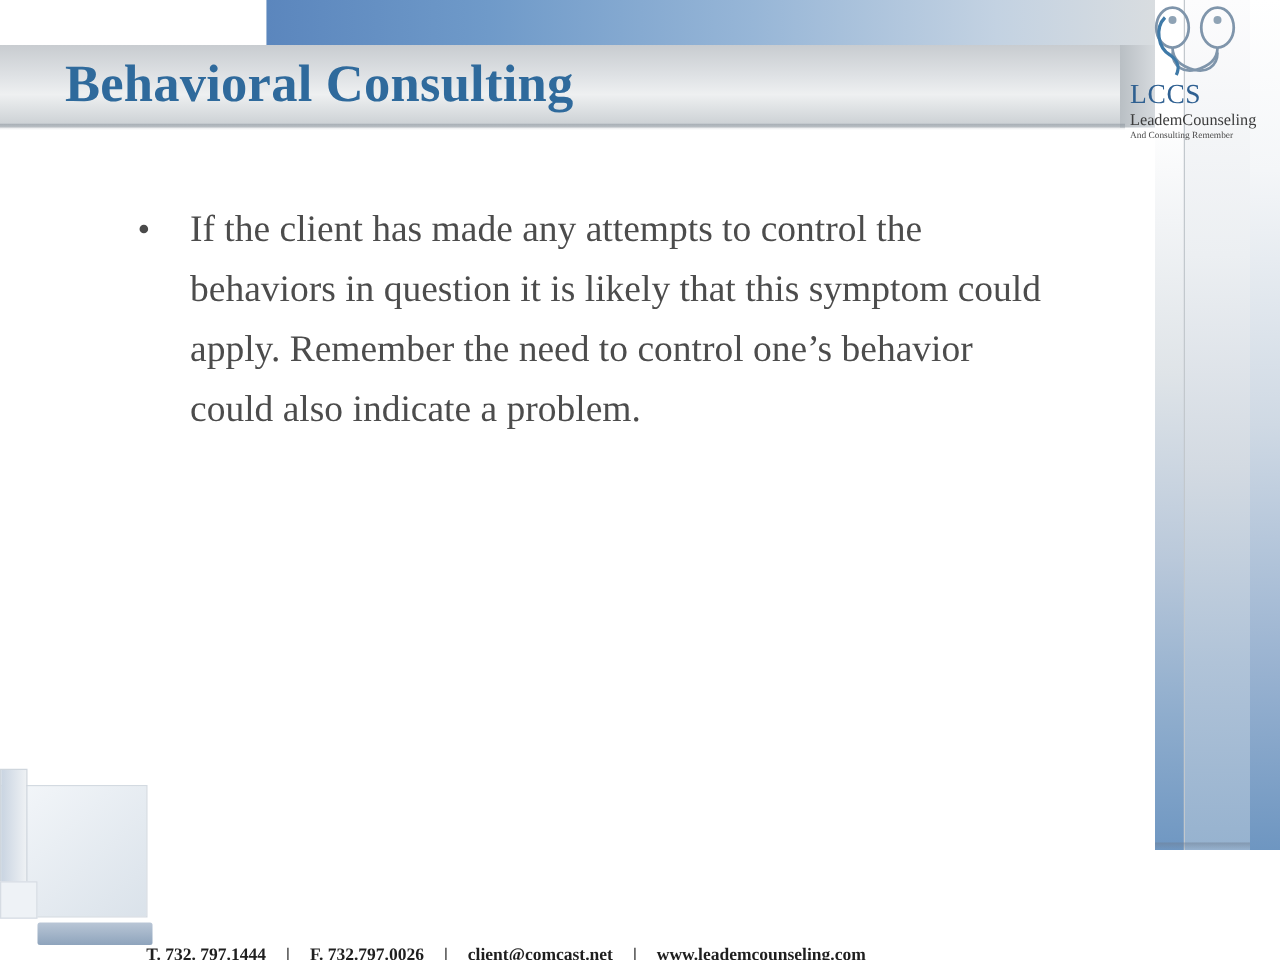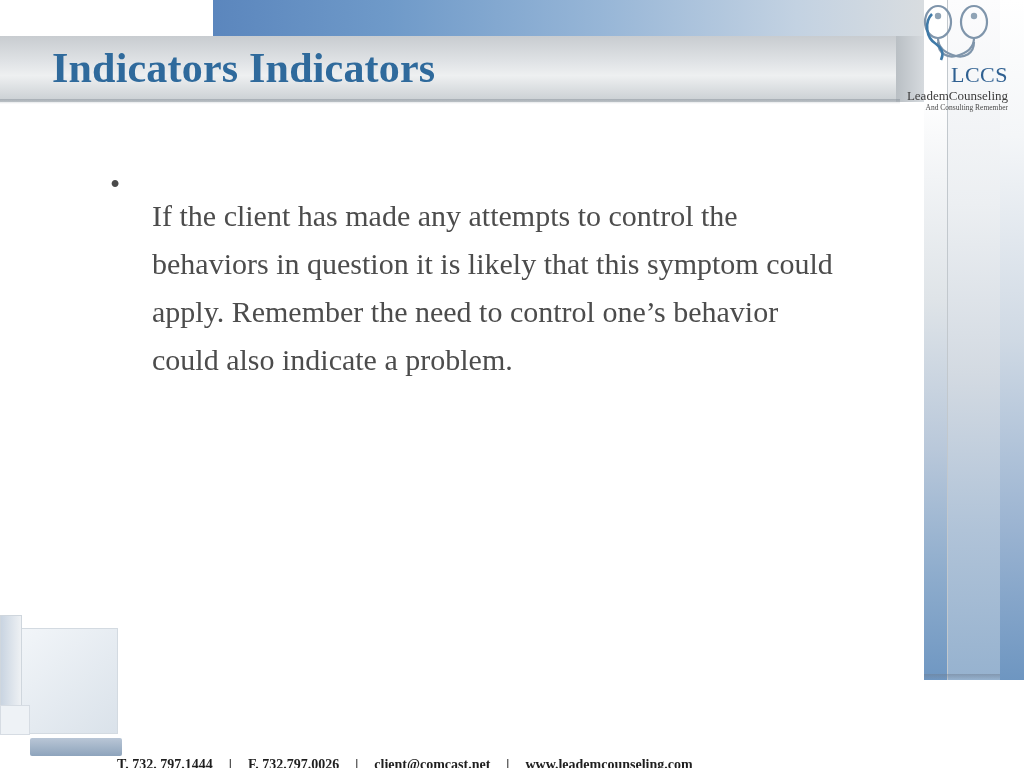--- a/index.html
+++ b/index.html
@@ -98,21 +98,21 @@
     background: linear-gradient(to bottom, rgba(110,125,145,0.5), rgba(255,255,255,0));
   }
 
   
   .logo {
     position: absolute;
     right: 16px;
     top: 4px;
     width: 104px;
     height: 134px;
-    text-align: right;
+    text-align: left;
   }
   .logo svg {
     display: block;
     margin: 0 auto;
   }
   .logo-name {
     font-family: "Liberation Serif", serif;
     font-size: 22px;
     color: #2f6091;
     letter-spacing: 0.5px;
@@ -167,21 +167,20 @@
     line-height: 48px;
     text-align: left;
   }
   .bullet-text {
     flex: 1;
     font-family: "Liberation Serif", serif;
     font-size: 30px;
     color: #4c4c4c;
     line-height: 48px;
     max-width: 700px;
-    margin-top: 32px;
   }
 
   
   .deco-block-a {
     position: absolute;
     left: 0;
     top: 615px;
     width: 22px;
     height: 100px;
     background: linear-gradient(to right, #c9d4e1, #eef1f4);
@@ -267,21 +266,21 @@
         <path d="M24 10 C16 18, 18 34, 28 40 C34 44, 36 50, 33 56"></path>
       </g>
       <circle cx="30" cy="12" r="3.2" fill="#8fa3b5" stroke="none"></circle>
       <circle cx="66" cy="12" r="3.2" fill="#8fa3b5" stroke="none"></circle>
     </svg>
     <div class="logo-name">LCCS</div>
     <div class="logo-sub1">LeademCounseling</div>
     <div class="logo-sub2">And Consulting Remember</div>
   </div>
 
-  <div class="slide-title">Indicators Indicators</div>
+  <div class="slide-title">Behavioral Consulting</div>
 
   <div class="body-area">
     <div class="bullet-row">
       <div class="bullet-mark">•</div>
       <div class="bullet-text">If the client has made any attempts to control the behaviors in question it is likely that this symptom could apply. Remember the need to control one’s behavior could also indicate a problem.</div>
     </div>
   </div>
 
   <div class="deco-block-b"></div>
   <div class="deco-block-a"></div>

